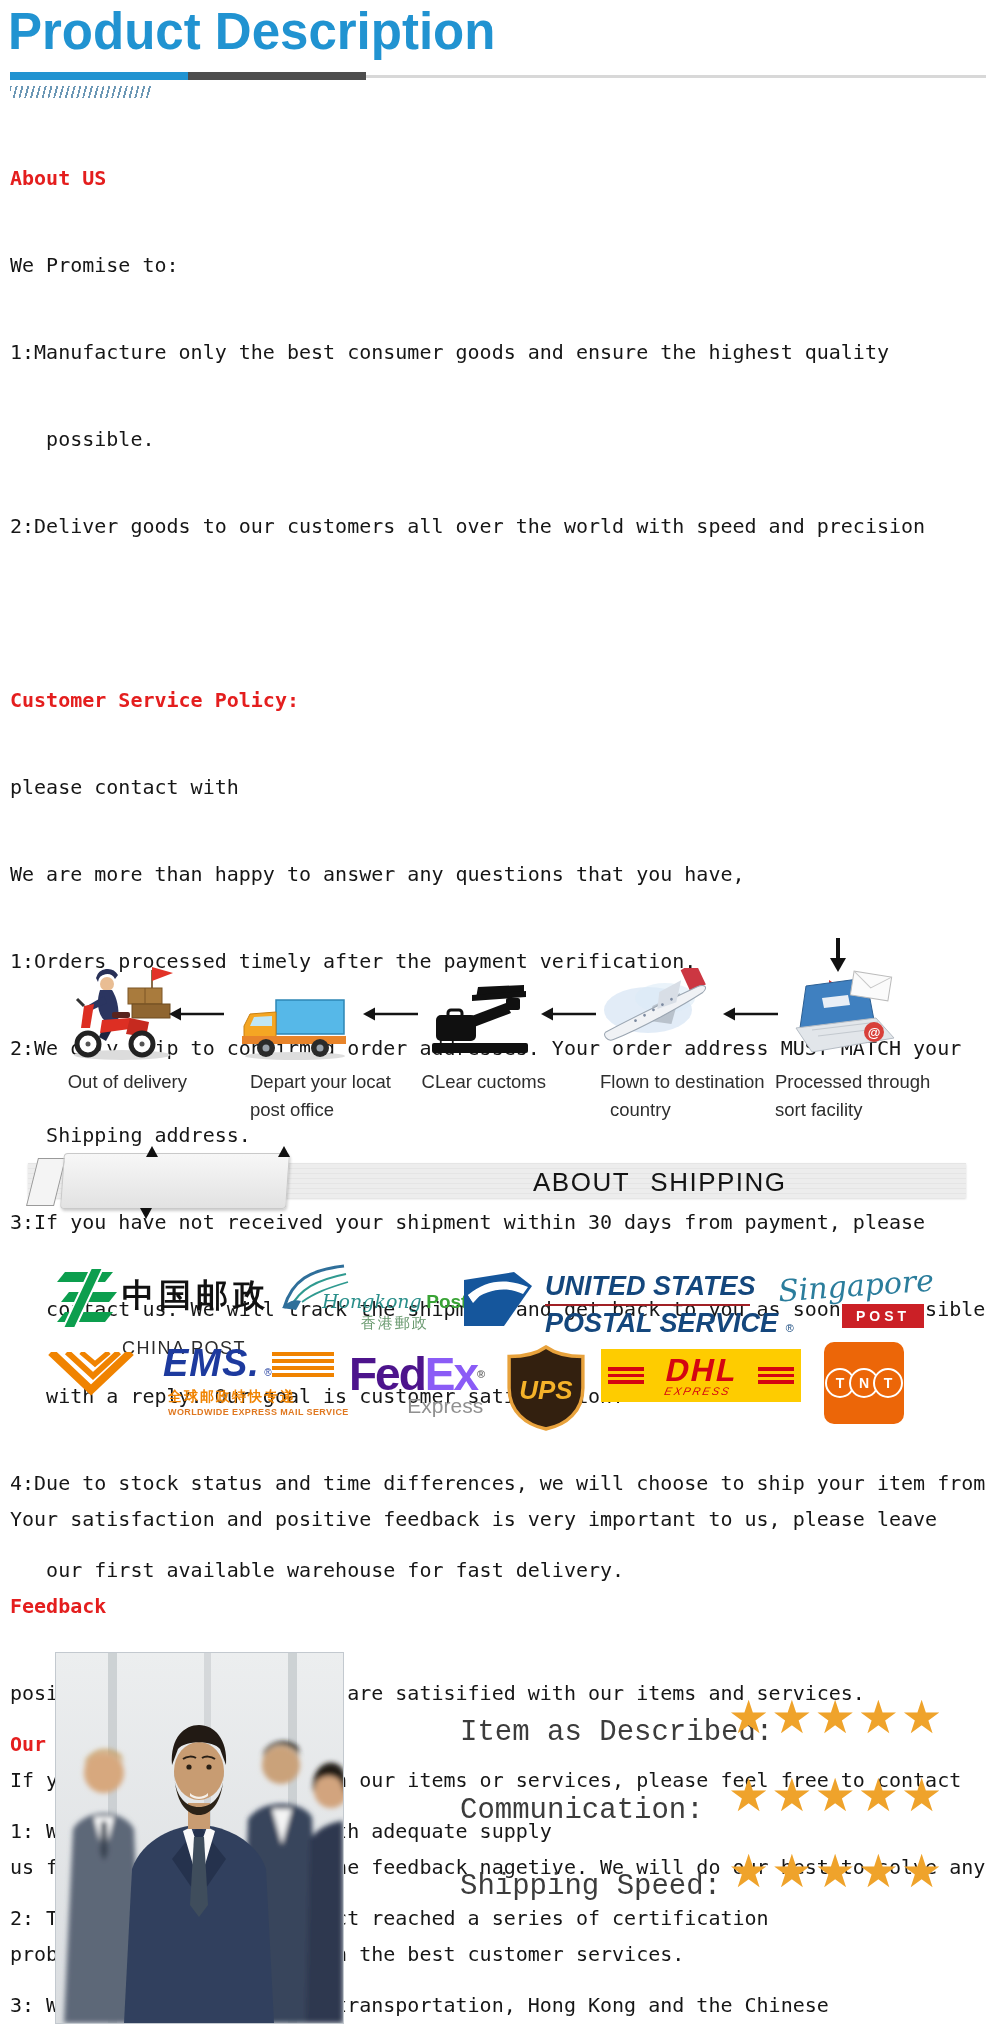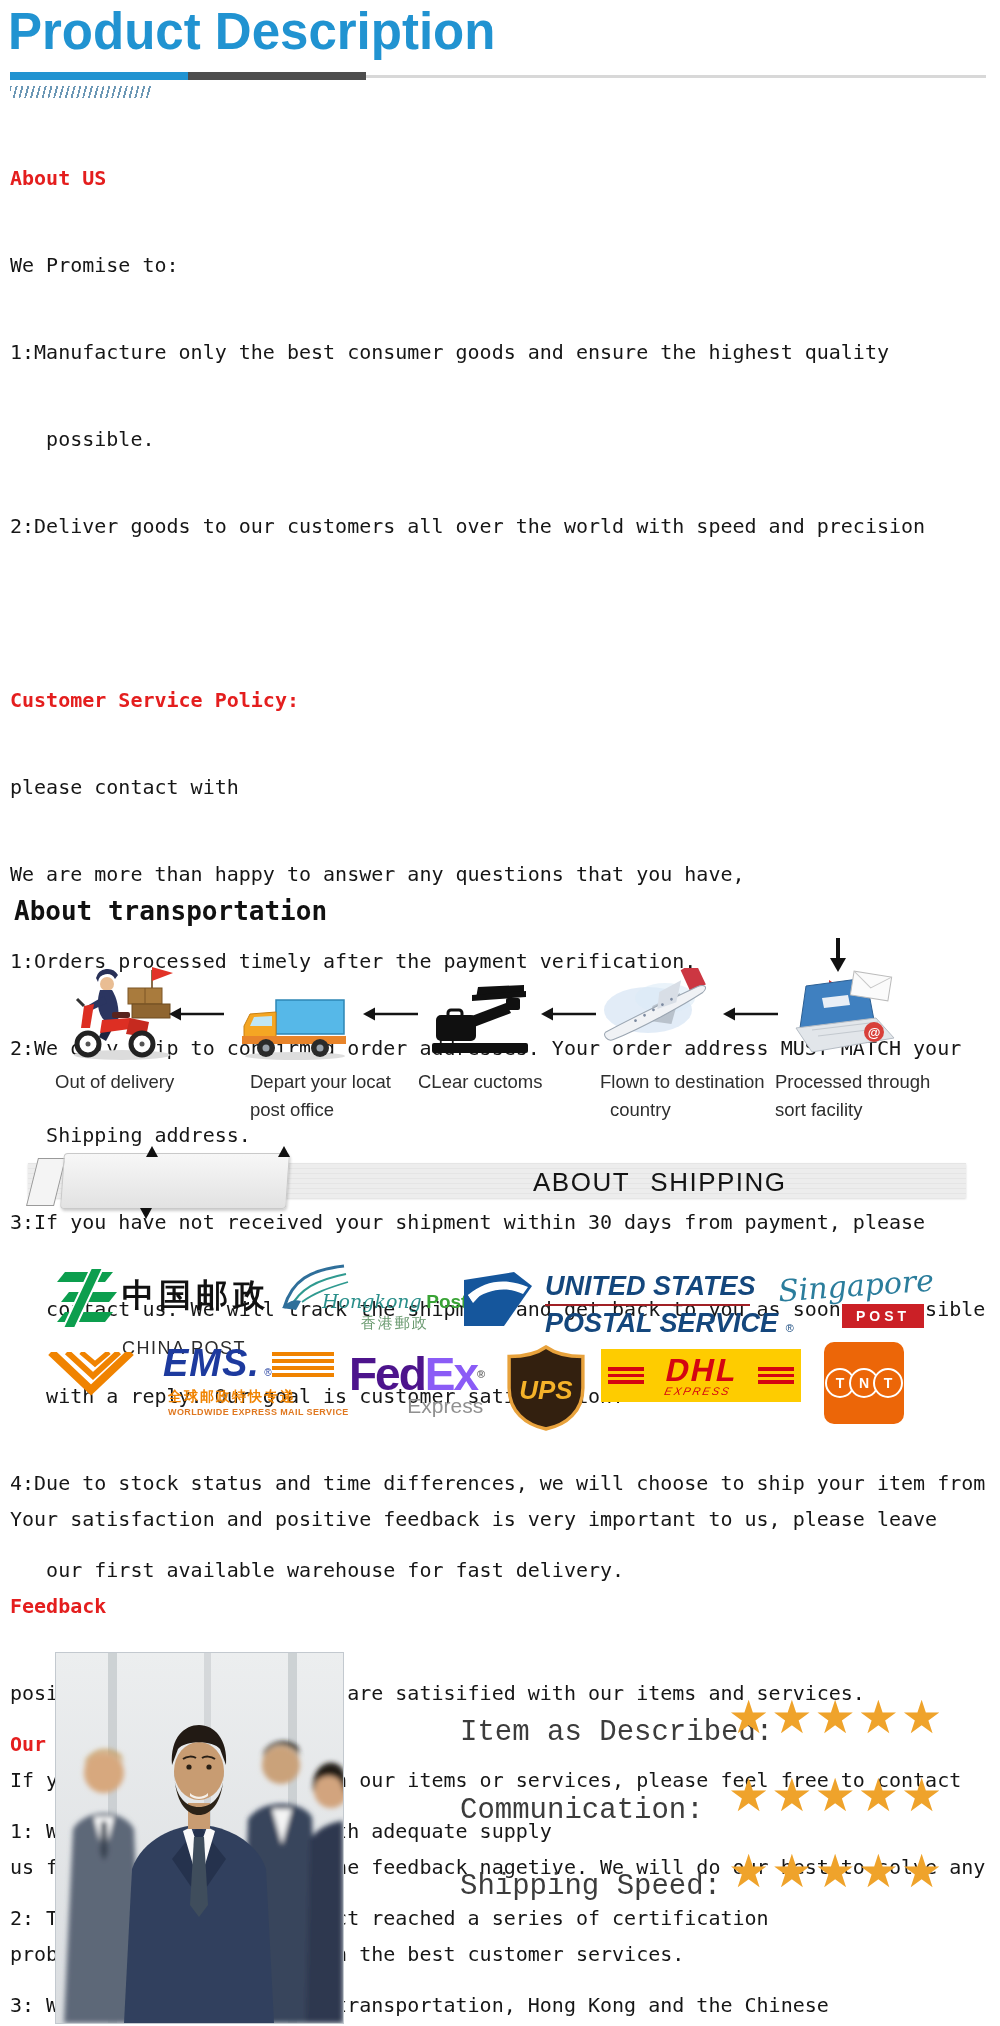--- a/index.html
+++ b/index.html
@@ -17,21 +17,21 @@
   
   .mono{font-family:"DejaVu Sans Mono",monospace;font-size:20px;line-height:29px;
         color:#161616;white-space:pre}
   .ml{min-height:29px}
   .red{color:#e41e1e;font-weight:bold}
   .textcol{left:10px;top:106px;width:990px}
   
   .trans-h{left:14px;top:896px;font-family:"DejaVu Sans Mono",monospace;
            font-weight:bold;font-size:26px;color:#111}
   .stepl{font-size:18.5px;line-height:28px;color:#2e2e2e;font-family:"Liberation Sans",sans-serif}
-  .ctr{text-align:left}
+  .ctr{text-align:right}
   
   .band{left:28px;top:1163px;width:938px;height:35px;background:#ededed;
         background-image:repeating-linear-gradient(180deg,rgba(0,0,0,0.035) 0 1px,transparent 1px 5px);
         box-shadow:0 1px 2px rgba(0,0,0,.15)}
   .plate{left:62px;top:1153px;width:224px;height:54px;
          background:linear-gradient(180deg,#f7f7f7,#e2e2e2);
          border:1px solid #c9c9c9;border-radius:4px;transform:skewX(-4deg);
          box-shadow:1px 2px 3px rgba(0,0,0,.2)}
   .foldv{left:32px;top:1158px;width:26px;height:46px;background:#f4f4f4;border:1px solid #9a9a9a;
          transform:skewX(-14deg)}
@@ -114,21 +114,20 @@
     <div class="ml">1: We are all own stock, with adequate supply</div>
     <div class="ml">2: The quality of the product reached a series of certification</div>
     <div class="ml">3: We support a variety of transportation, Hong Kong and the Chinese</div>
     
     
     
     
     
   </div>
 
-  <div class="abs trans-h">About transportation</div>
 
   <div class="abs" style="left:60px;top:962px">
     <svg width="125" height="100" viewBox="0 0 125 100">
       <ellipse cx="62" cy="93" rx="48" ry="5" fill="#dcdcdc"></ellipse>
       <line x1="92" y1="8" x2="92" y2="32" stroke="#8a6c4a" stroke-width="2"></line>
       <polygon points="92,5 113,11 92,19" fill="#e23327"></polygon>
       <rect x="68" y="26" width="34" height="16" fill="#a97b3d" stroke="#7c5627"></rect>
       <rect x="72" y="42" width="38" height="14" fill="#8f6530" stroke="#6e4c20"></rect>
       <line x1="85" y1="26" x2="85" y2="42" stroke="#7c5627"></line>
       <circle cx="47" cy="22" r="7" fill="#e9bd93"></circle>

